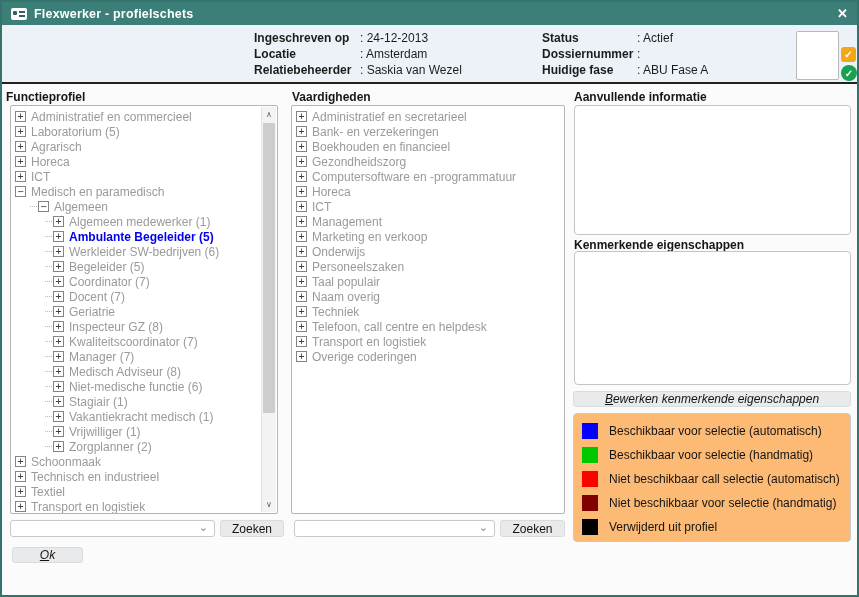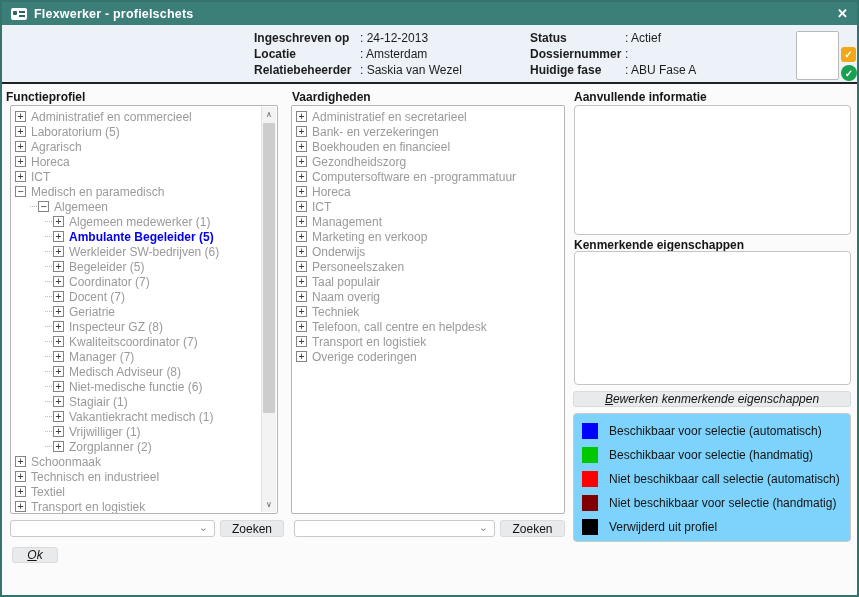--- a/index.html
+++ b/index.html
@@ -46,21 +46,21 @@
   .sb-arrow.up{top:0;}
   .sb-arrow.down{bottom:0;}
   .sb-thumb{position:absolute;left:1px;width:12px;background:#cdcdcd;border-radius:1px;}
 
   
   .textarea{position:absolute;background:#fff;border:1px solid #c4c4c4;border-radius:4px;box-sizing:border-box;resize:none;font-family:"Liberation Sans",sans-serif;font-size:12px;padding:4px;outline:none;}
   .btn{position:absolute;background:#e9eaec;border:1px solid #dadbdd;border-radius:3px;font-size:12px;color:#141414;display:flex;align-items:center;justify-content:center;box-sizing:border-box;padding:0;cursor:default;font-family:"Liberation Sans",sans-serif;}
   .btn .ak{display:block;text-align:center;width:100%;font-style:italic;}
   .btn .ak::first-letter{text-decoration:underline;}
 
-  .legend{position:absolute;background:#7dd3fc;border:1px solid #c9c9c9;border-radius:4px;box-sizing:border-box;padding:5px 8px;}
+  .legend{position:absolute;background:#fdba74;border:1px solid #c9c9c9;border-radius:4px;box-sizing:border-box;padding:5px 8px;}
   .legend-row{display:flex;align-items:center;height:24px;}
   .swatch{width:16px;height:16px;flex:none;margin-right:11px;}
   .legend-label{font-size:12px;color:#141414;white-space:nowrap;}
 
   
   .combobox{position:absolute;background:#fff;border:1px solid #c9c9c9;border-radius:3px;box-sizing:border-box;display:flex;align-items:center;}
   .combo-chevron{margin-left:auto;margin-right:6px;color:#8a8a8a;font-size:11px;line-height:0;transform:translateY(-2px);}
 </style>
 </head>
 <body>
@@ -85,21 +85,21 @@
         </div>
         <div class="info-row">
           <span class="info-label">Locatie</span>
           <span class="info-value">: Amsterdam</span>
         </div>
         <div class="info-row">
           <span class="info-label">Relatiebeheerder</span>
           <span class="info-value">: Saskia van Wezel</span>
         </div>
       </div>
-    <div class="info-col col3" style="left:528px;" id="info-col-2">
+    <div class="info-col col3" style="left:540px;" id="info-col-2">
         <div class="info-row">
           <span class="info-label">Status</span>
           <span class="info-value">: Actief</span>
         </div>
         <div class="info-row">
           <span class="info-label">Dossiernummer</span>
           <span class="info-value">:</span>
         </div>
         <div class="info-row">
           <span class="info-label">Huidige fase</span>
@@ -361,17 +361,17 @@
     <span>Zoeken</span>
   </button>
 
   <div class="combobox" style="left:292px;top:518px;width:201px;height:17px;">
     <span class="combo-chevron">⌄</span>
   </div>
   <button class="btn" style="left:498px;top:518px;width:65px;height:17px;">
     <span>Zoeken</span>
   </button>
 
-  <button class="btn" style="left:10px;top:545px;width:46px;height:16px;">
+  <button class="btn" style="left:10px;top:545px;width:71px;height:16px;">
     <span class="ak">Ok</span>
   </button>
 
 </div>
 
 </body></html>

